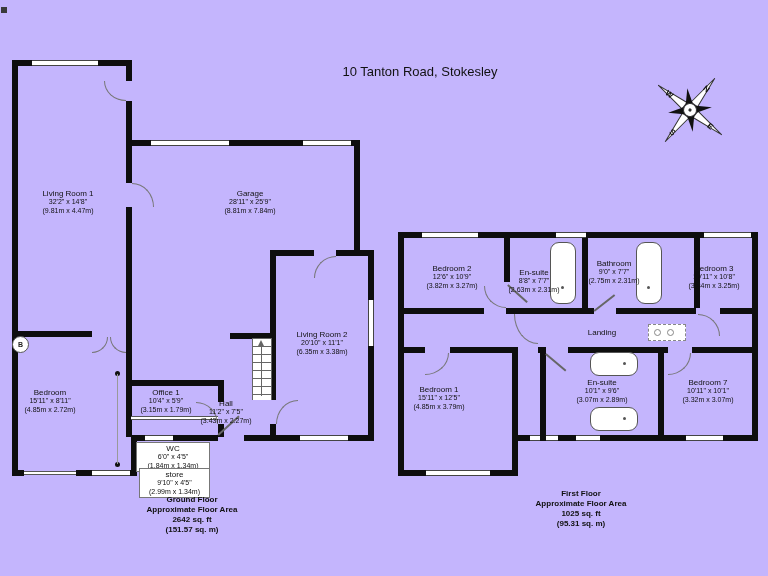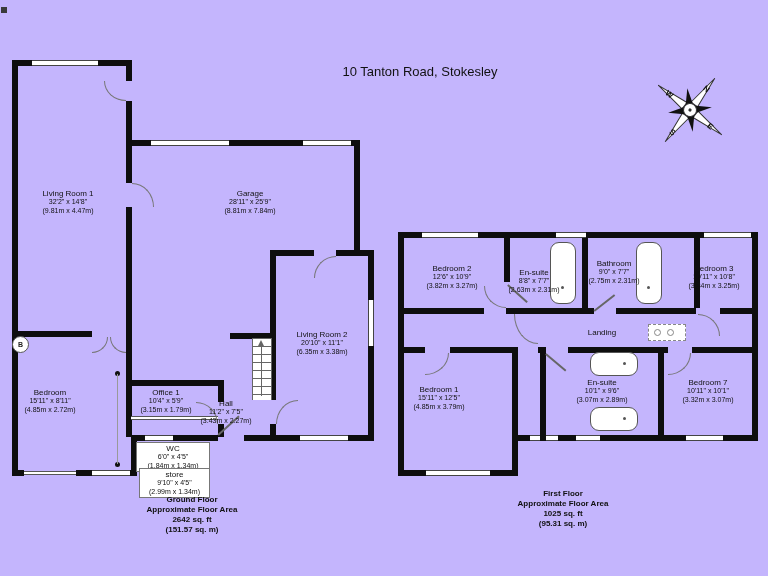--- a/index.html
+++ b/index.html
@@ -289,21 +289,21 @@
       <span class="room-name">En-suite</span>
       <span class="room-dim">10'1" x 9'6"</span>
       <span class="room-dim">(3.07m x 2.89m)</span>
     </div>
     <div class="room-label" style="left:666px;top:378px;width:84px">
       <span class="room-name">Bedroom 7</span>
       <span class="room-dim">10'11" x 10'1"</span>
       <span class="room-dim">(3.32m x 3.07m)</span>
     </div>
 
-    <div class="footer" style="left:483px;top:489px;width:160px">
+    <div class="footer" style="left:501px;top:489px;width:160px">
       <span>First Floor</span>
       <span>Approximate Floor Area</span>
       <span>1025 sq. ft</span>
       <span>(95.31 sq. m)</span>
     </div>
   </div>
 
 </div>
 
 </body></html>

